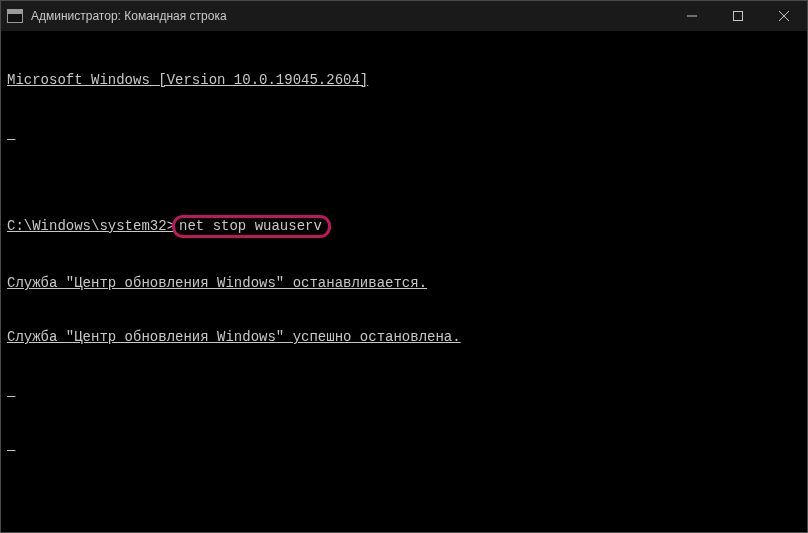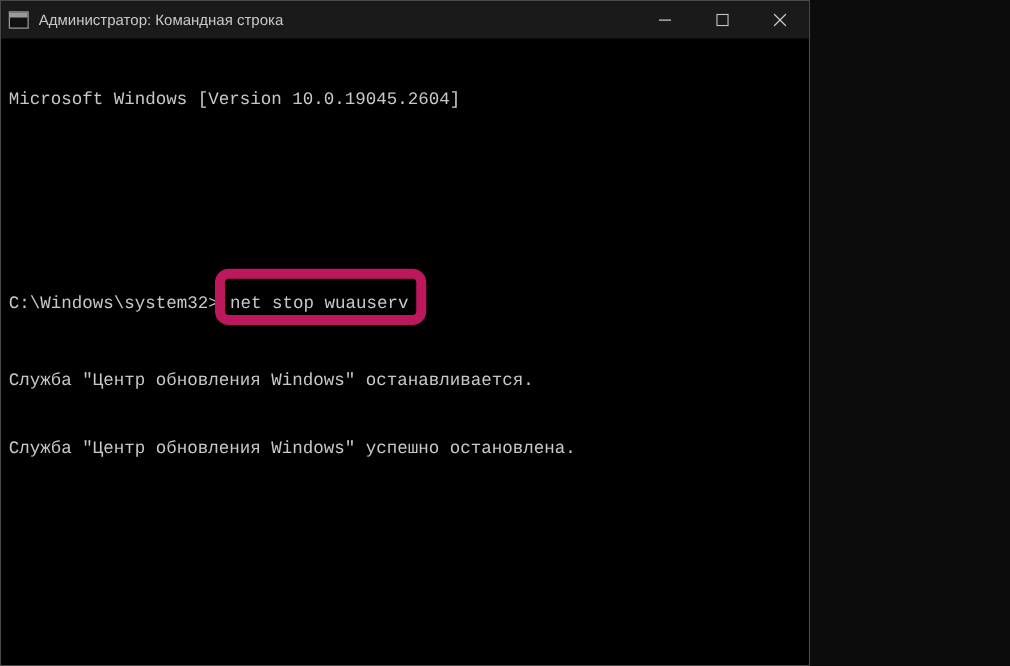--- a/index.html
+++ b/index.html
@@ -1,18 +1,18 @@
 <!DOCTYPE html>
 <html><head>
 <meta charset="utf-8">
 <style>
   * { margin: 0; padding: 0; box-sizing: border-box; }
   html, body { width: 808px; height: 533px; overflow: hidden; font-family: "Segoe UI", Tahoma, sans-serif; background: #0c0c0c; }
   .window {
-    width: 648px; height: 533px;
+    width: 808px; height: 533px;
     background: #000;
     border: 1px solid #4a4a4a;
     display: flex; flex-direction: column;
     position: relative;
   }
   .titlebar {
     height: 30px;
     background: #1a1a1a;
     display: flex; align-items: center;
     color: #c8c8c8;
@@ -50,25 +50,25 @@
     background: #000;
     color: #c8c8c8;
     font-family: Consolas, "Courier New", monospace;
     font-size: 14px;
     line-height: 18px;
     padding: 4px 6px 6px 6px;
     white-space: pre;
     overflow: hidden;
     position: relative;
   }
-  .line { white-space: pre-wrap; }
+  .line { white-space: pre-wrap; text-decoration: underline; }
   .hl {
-    border: 8px solid #be185d;
+    border: 3px solid #be185d;
     border-radius: 11px;
-    padding: 12px 6px 1px 4px;
+    padding: 0 6px 1px 4px;
     margin-left: -3px;
     display: inline-block;
     line-height: 16px;
   }
 </style>
 </head>
 <body>
 
 <div class="window">
 

